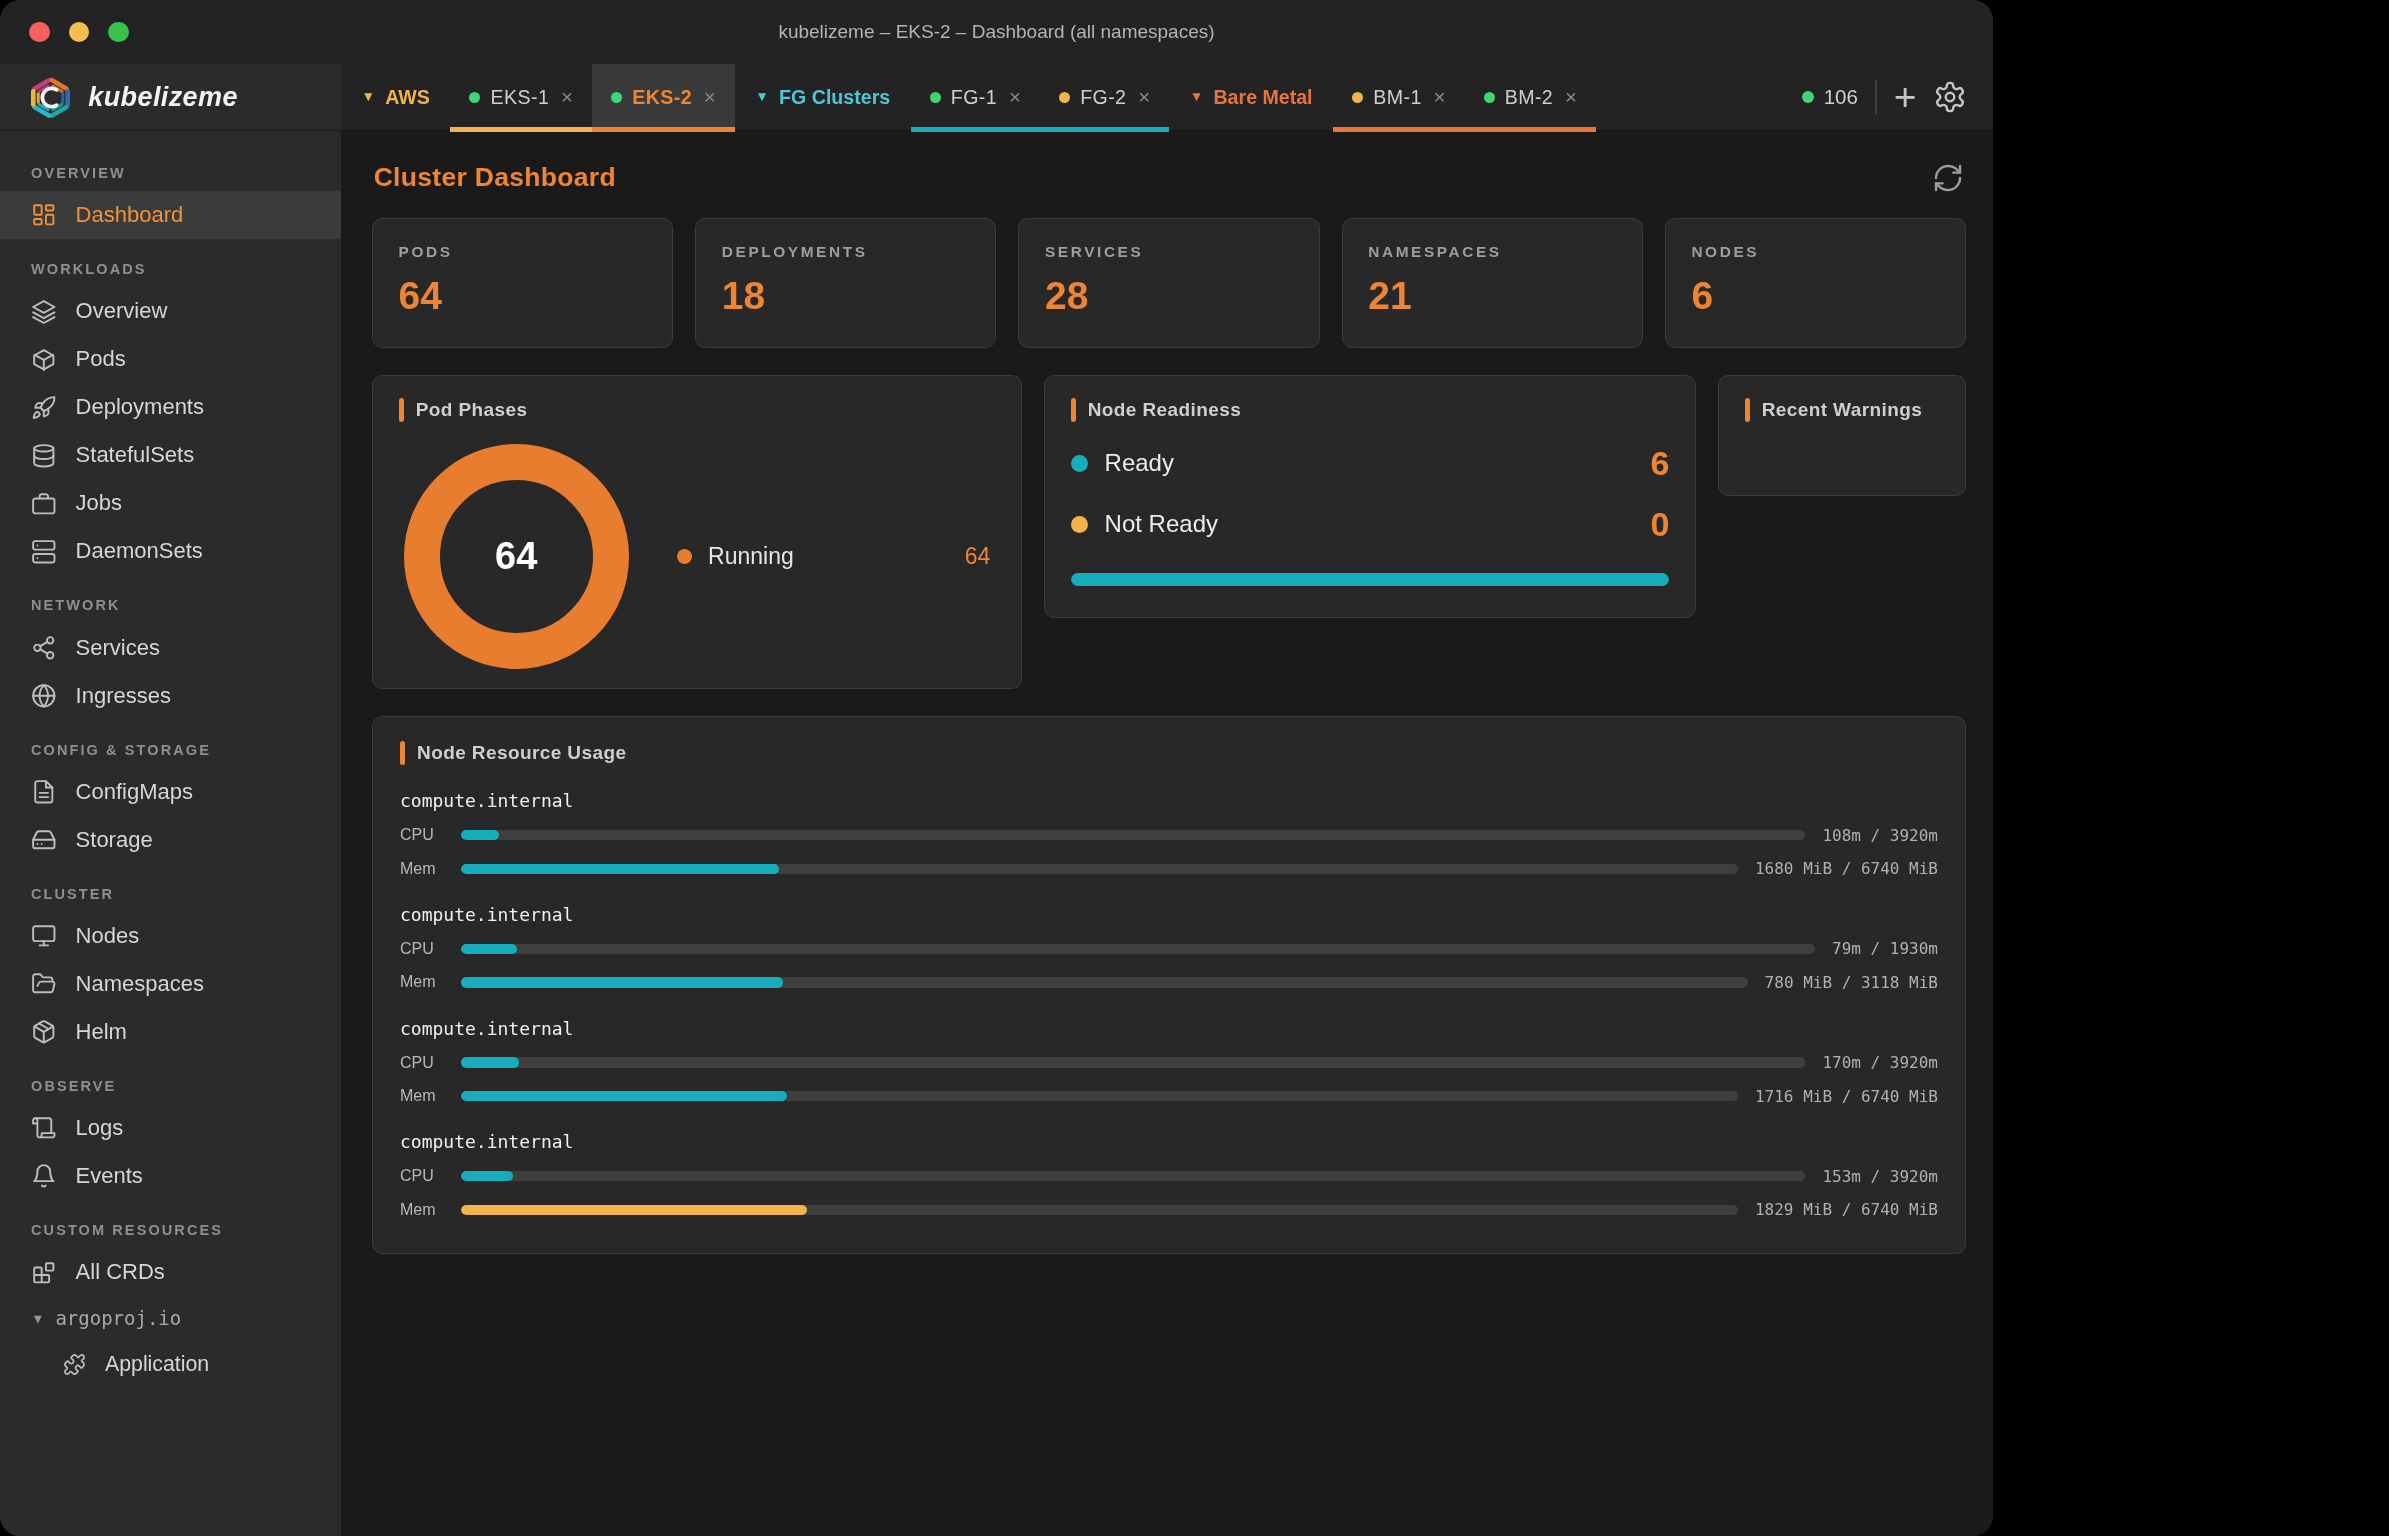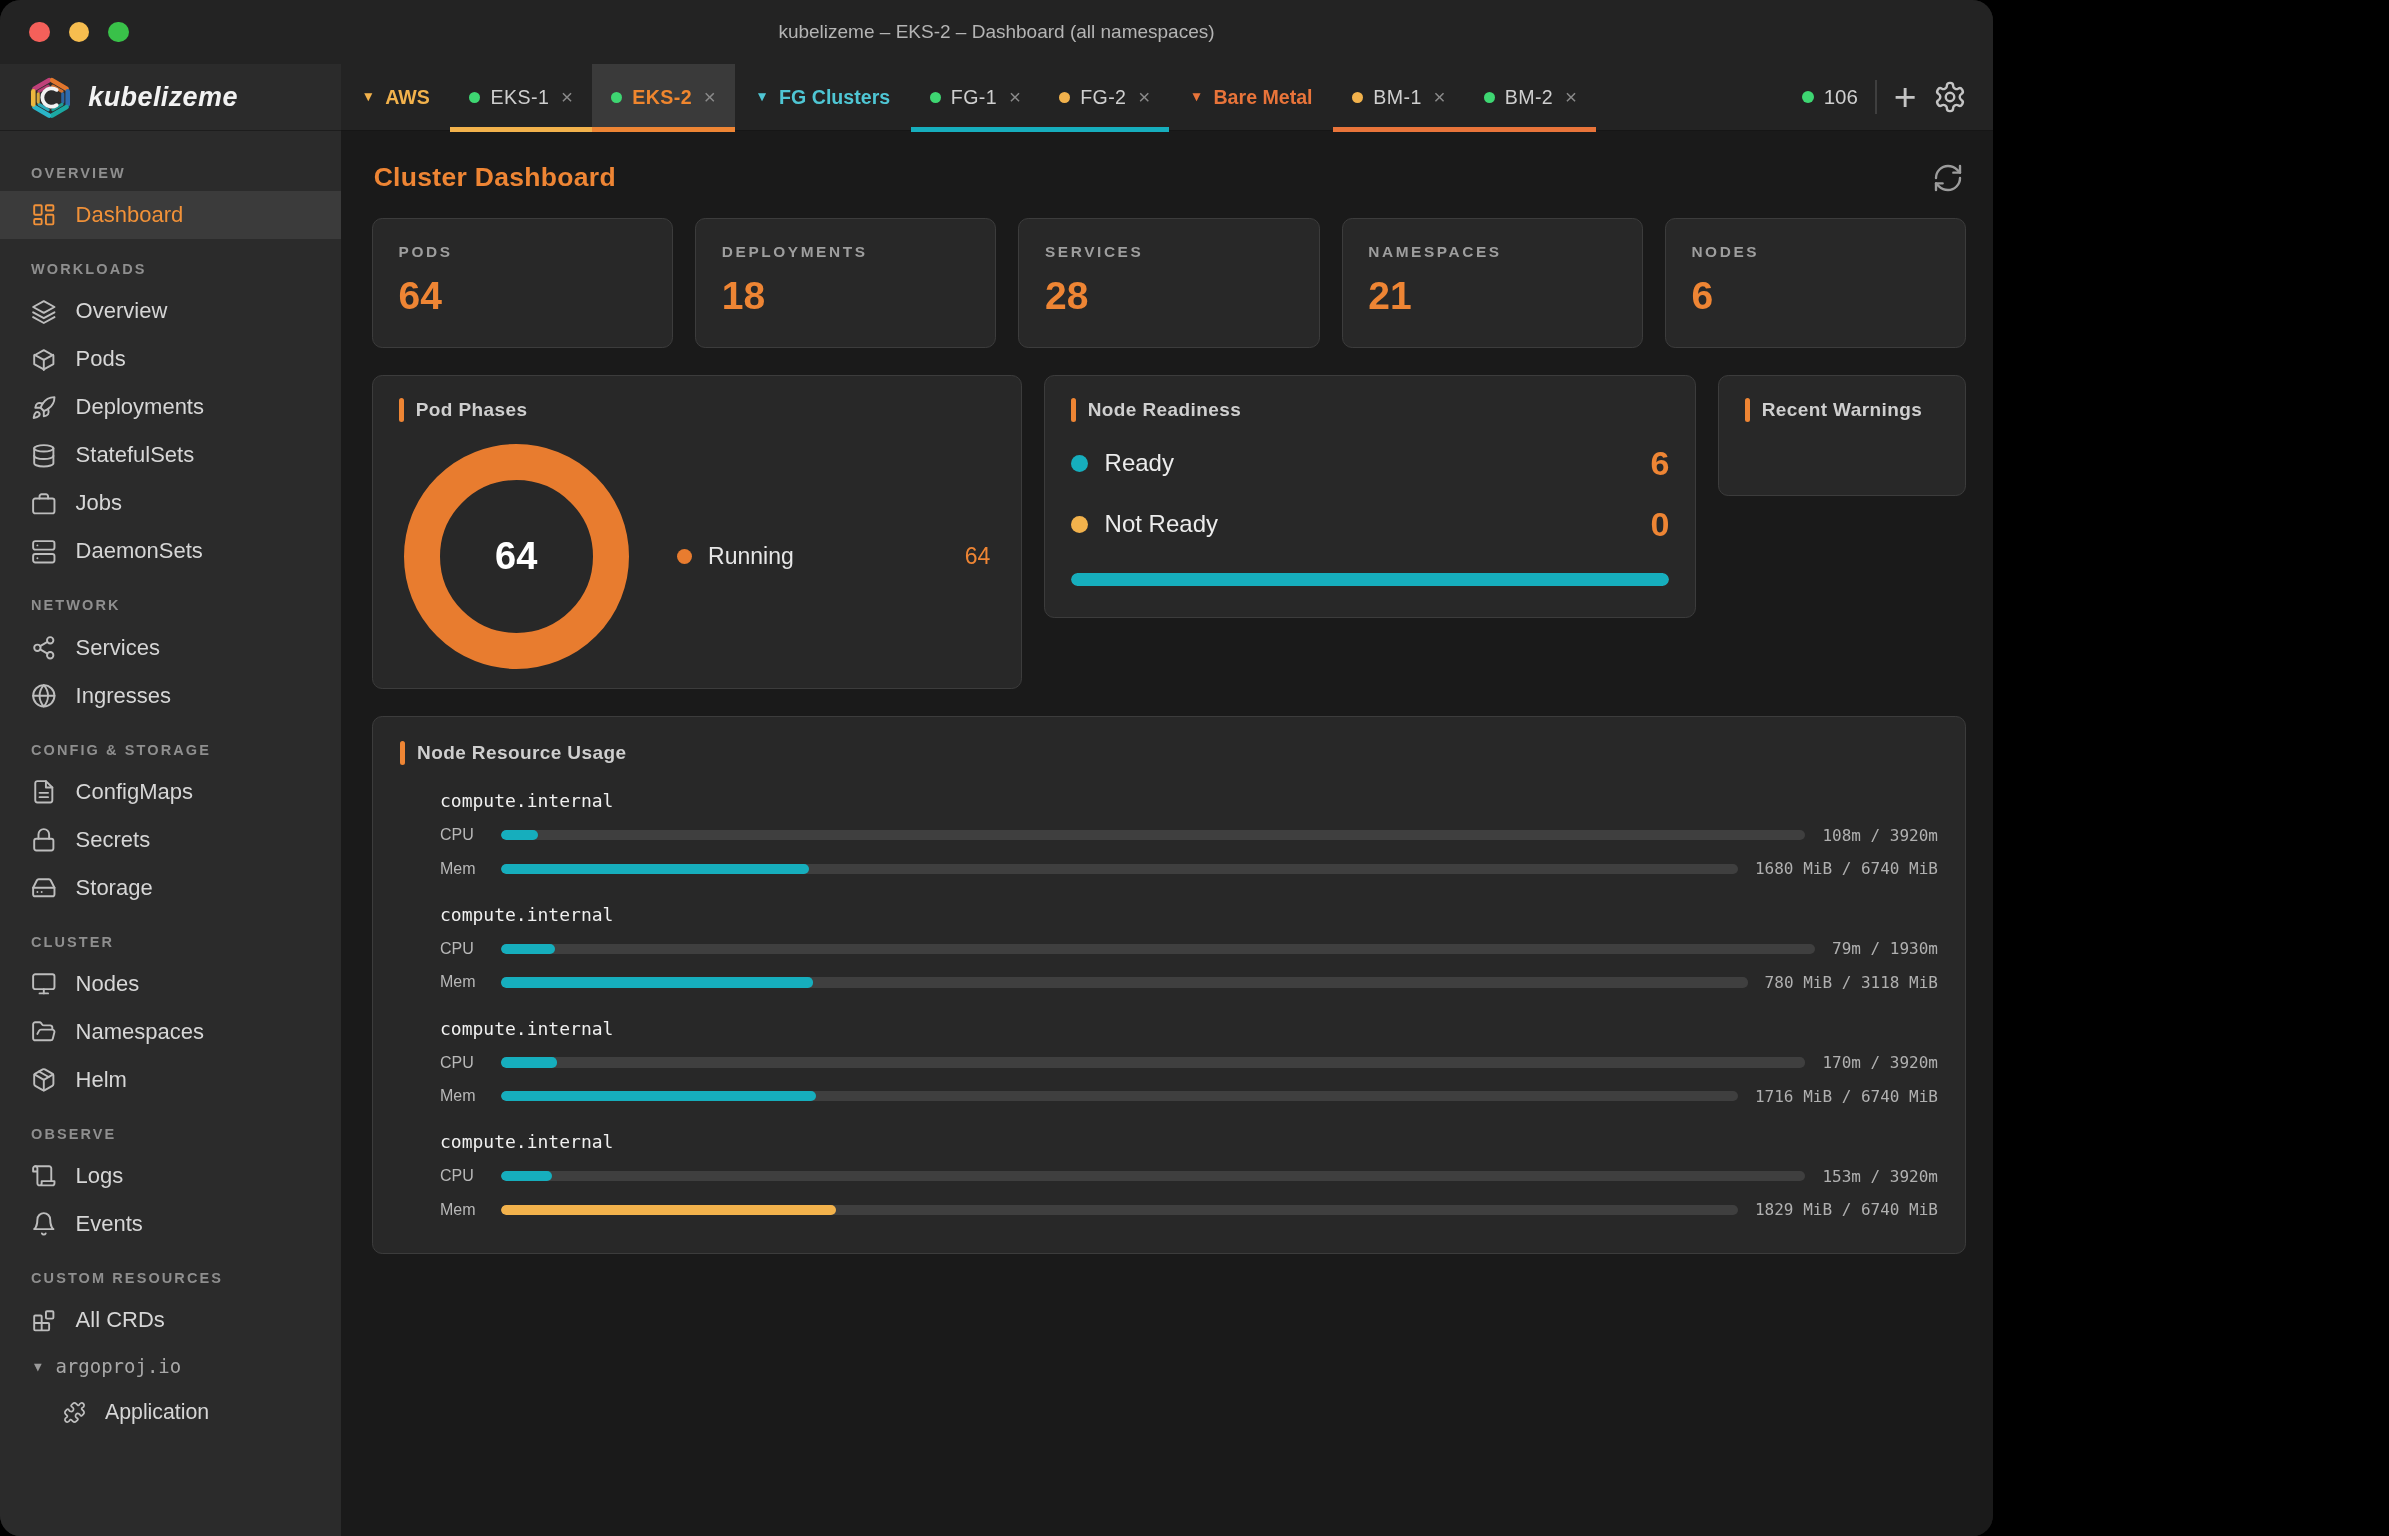--- a/index.html
+++ b/index.html
@@ -78,21 +78,21 @@
   .ready-row{display:flex;align-items:center;gap:17px;margin-top:22px;}
   .ready-row .dot{width:17px;height:17px;border-radius:50%;flex:none;}
   .ready-row .rlabel{font-size:24px;color:#ececec;}
   .ready-row .rval{margin-left:auto;font-size:34px;font-weight:700;color:#ee8534;}
   .ready-bar{margin-top:29px;height:13.7px;border-radius:6.8px;background:#3f3f3f;overflow:hidden;}
   .ready-fill{height:100%;border-radius:6.8px;}
 
   .warn-msg{margin-top:19px;text-align:center;font-size:22px;color:#b3b3b3;}
 
   .usage-card{margin-top:27px;padding:24px 27px 34px 27px;}
-  .node-block{margin-top:25.6px;margin-left:40px;}
+  .node-block{margin-top:25.6px;}
   .node-name{font-family:"DejaVu Sans Mono",monospace;font-size:18px;color:#f0f0f0;}
   .res-row{display:flex;align-items:center;gap:17px;margin-top:14.5px;}
   .res-label{width:44px;font-size:16px;color:#b8b8b8;flex:none;}
   .res-track{flex:1;height:10.2px;border-radius:5.1px;background:#3f3f3f;overflow:hidden;}
   .res-fill{height:100%;border-radius:5.1px;}
   .res-value{font-family:"DejaVu Sans Mono",monospace;font-size:16px;color:#b0b0b0;white-space:nowrap;flex:none;}
 </style>
 </head>
 <body>
 
@@ -306,29 +306,20 @@
               <path d="M14 2v6h6"></path>
               <line x1="16" y1="13" x2="8" y2="13"></line>
               <line x1="16" y1="17" x2="8" y2="17"></line>
             </svg>
           </span>
          <span>ConfigMaps</span>
        </div>
         <div class="side-item">
          <span style="display:flex;width:25.6px;height:25.6px;">
             <svg viewBox="0 0 24 24" fill="none" stroke="currentColor" stroke-width="1.8" stroke-linecap="round" stroke-linejoin="round">
-              <rect x="3" y="11" width="18" height="11" rx="2"></rect>
-              <path d="M7 11V7a5 5 0 0 1 10 0v4"></path>
-            </svg>
-          </span>
-         <span>Secrets</span>
-       </div>
-        <div class="side-item">
-         <span style="display:flex;width:25.6px;height:25.6px;">
-            <svg viewBox="0 0 24 24" fill="none" stroke="currentColor" stroke-width="1.8" stroke-linecap="round" stroke-linejoin="round">
               <path d="M22 12H2"></path>
               <path d="M5.45 5.11 2 12v6a2 2 0 0 0 2 2h16a2 2 0 0 0 2-2v-6l-3.45-6.89A2 2 0 0 0 16.76 4H7.24a2 2 0 0 0-1.79 1.11z"></path>
               <line x1="6" y1="16" x2="6.01" y2="16"></line>
               <line x1="10" y1="16" x2="10.01" y2="16"></line>
             </svg>
           </span>
          <span>Storage</span>
        </div>
         <div class="sec-label">CLUSTER</div>
         <div class="side-item">

